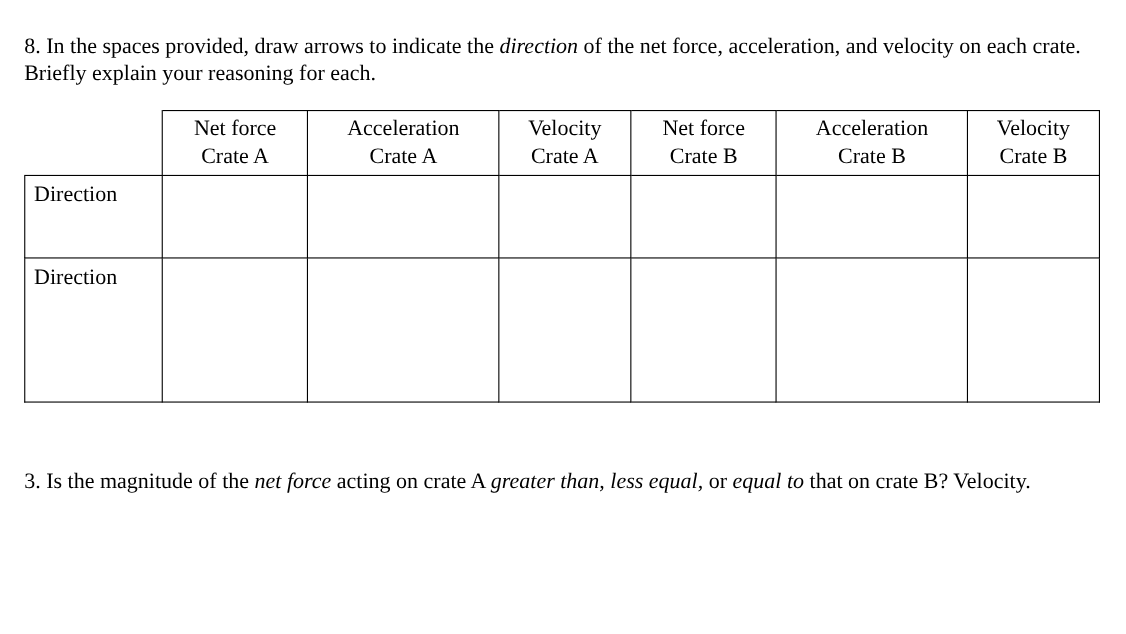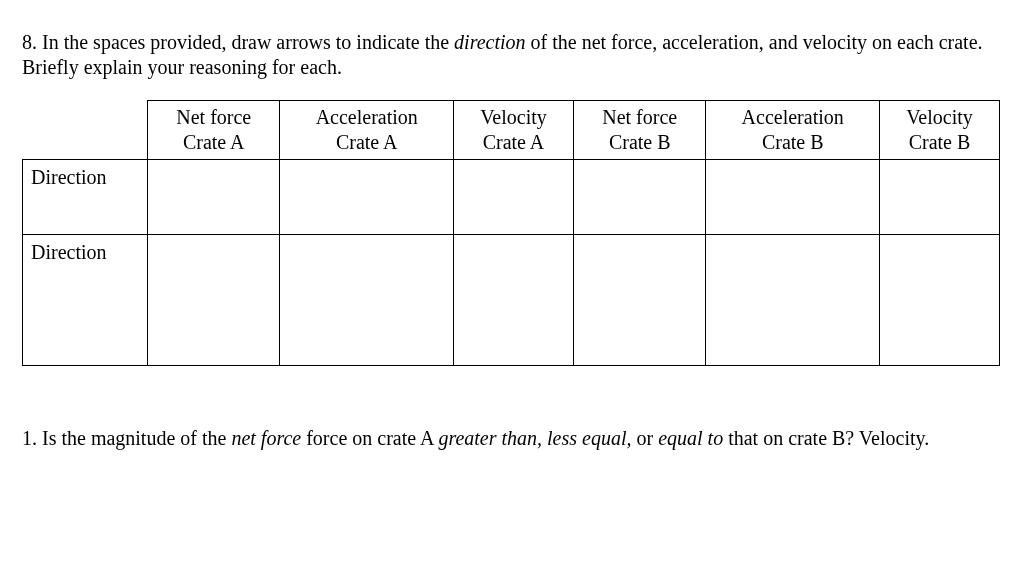--- a/index.html
+++ b/index.html
@@ -103,14 +103,14 @@
     <td></td>
     <td></td>
     <td></td>
     <td></td>
     <td></td>
   </tr>
 </tbody>
   </table>
 
 <div class="question">
-  <span>1. Is the magnitude of the </span><span class="italic">net force</span><span> force on crate A </span><span class="italic">greater than, less equal,</span><span> or </span><span class="italic">equal to</span><span> that on crate B?  Velocity.</span>
+  <span>3. Is the magnitude of the </span><span class="italic">net force</span><span> acting on crate A </span><span class="italic">greater than, less equal,</span><span> or </span><span class="italic">equal to</span><span> that on crate B?  Velocity.</span>
 </div>
 
 </body></html>

